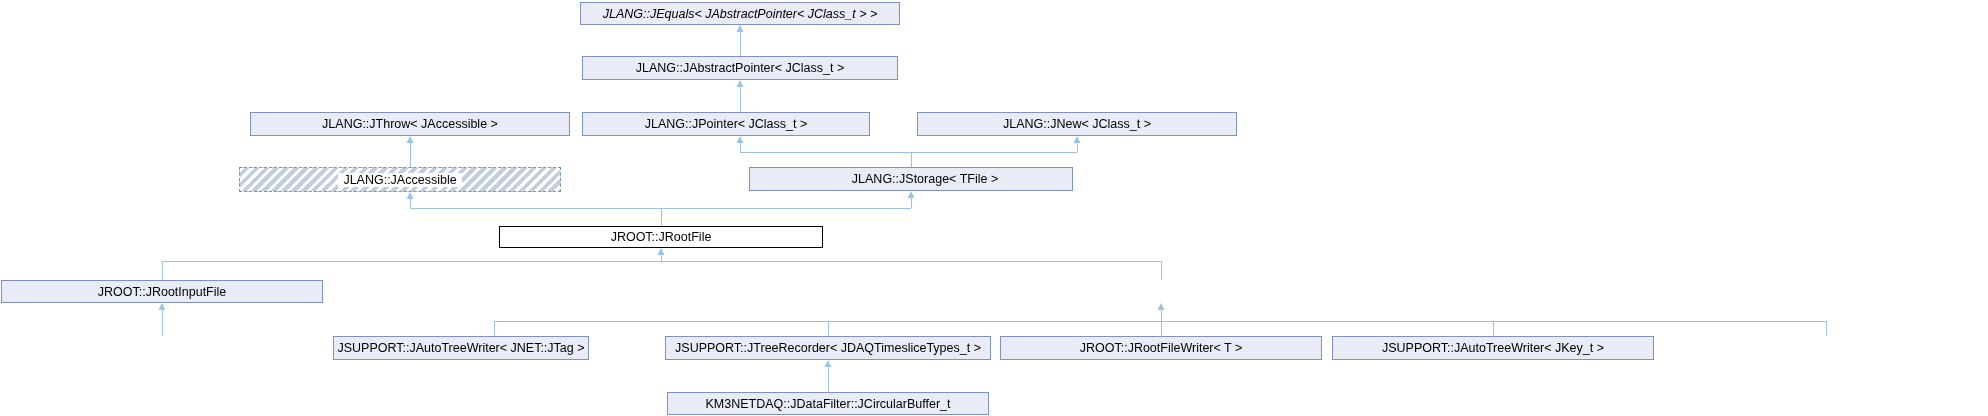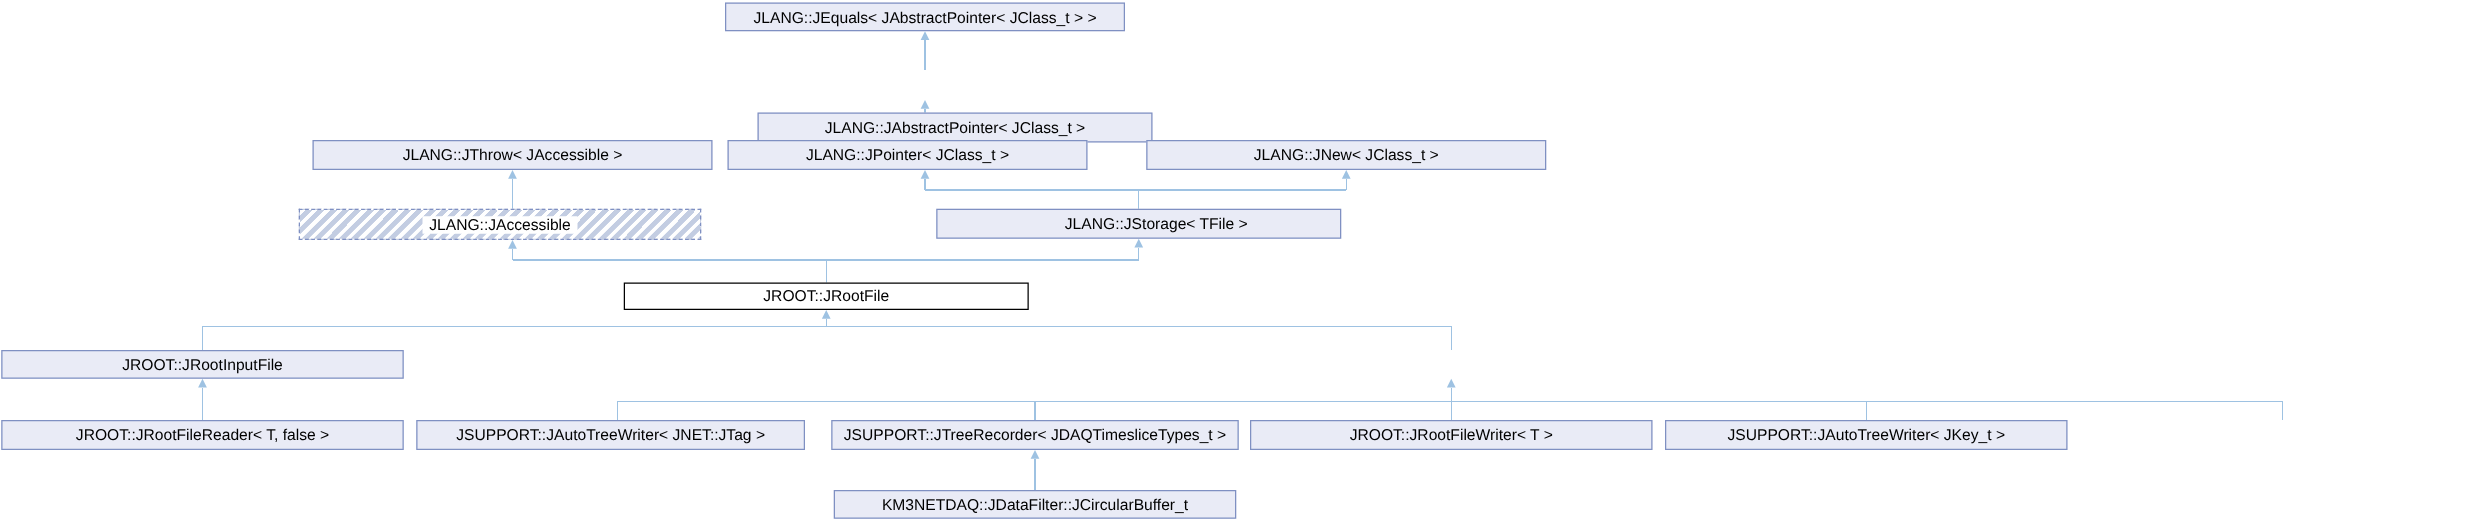--- a/index.html
+++ b/index.html
@@ -103,38 +103,37 @@
       <line class="edge-line" x1="1493" y1="321" x2="1493" y2="336"></line>
       <line class="edge-line" x1="1826" y1="321" x2="1826" y2="336"></line>
     </g>
 
     <g>
       <line class="edge-line" x1="828" y1="367" x2="828" y2="392"></line>
       <polygon class="edge-arrow" points="828,360 824.5,367 831.5,367"></polygon>
     </g>
   </svg>
 
-  <div class="node" style="left:580px; top:2px; width:320px; height:23px;">JLANG::JEquals&lt; JAbstractPointer&lt; JClass_t &gt; &gt;</div>
+  <div class="node" style="left:580px; top:2px; width:320px; height:23px;font-style:italic;">JLANG::JEquals&lt; JAbstractPointer&lt; JClass_t &gt; &gt;</div>
 
-  <div class="node" style="left:606px; top:56px; width:316px; height:24px;margin-top:34px;">JLANG::JAbstractPointer&lt; JClass_t &gt;</div>
+  <div class="node" style="left:582px; top:56px; width:316px; height:24px;">JLANG::JAbstractPointer&lt; JClass_t &gt;</div>
 
   <div class="node" style="left:250px; top:112px; width:320px; height:24px;">JLANG::JThrow&lt; JAccessible &gt;</div>
   <div class="node" style="left:582px; top:112px; width:288px; height:24px;">JLANG::JPointer&lt; JClass_t &gt;</div>
   <div class="node" style="left:917px; top:112px; width:320px; height:24px;">JLANG::JNew&lt; JClass_t &gt;</div>
 
   <div class="node hatched" style="left:239px; top:167px; width:322px; height:25px;">
     <span class="lbl">JLANG::JAccessible</span>
   </div>
   <div class="node" style="left:749px; top:167px; width:324px; height:24px;padding-left:28px;">JLANG::JStorage&lt; TFile &gt;</div>
 
   <div class="node current" style="left:499px; top:226px; width:324px; height:22px;">JROOT::JRootFile</div>
 
   <div class="node" style="left:1px; top:280px; width:322px; height:23px;">JROOT::JRootInputFile</div>
 
-  <div class="node" style="left:1px; top:336px; width:322px; height:24px;">JROOT::JRootFileReader&lt; T, false &gt;</div>
-  <div class="node" style="left:333px; top:336px; width:311px; height:24px;">JSUPPORT::JAutoTreeWriter&lt; JNET::JTag &gt;</div>
+  <div class="node" style="left:333px; top:336px; width:256px; height:24px;">JSUPPORT::JAutoTreeWriter&lt; JNET::JTag &gt;</div>
   <div class="node" style="left:665px; top:336px; width:326px; height:24px;">JSUPPORT::JTreeRecorder&lt; JDAQTimesliceTypes_t &gt;</div>
   <div class="node" style="left:1000px; top:336px; width:322px; height:24px;">JROOT::JRootFileWriter&lt; T &gt;</div>
   <div class="node" style="left:1332px; top:336px; width:322px; height:24px;">JSUPPORT::JAutoTreeWriter&lt; JKey_t &gt;</div>
 
   <div class="node" style="left:667px; top:392px; width:322px; height:23px;">KM3NETDAQ::JDataFilter::JCircularBuffer_t</div>
 
 </div>
 
 </body></html>

